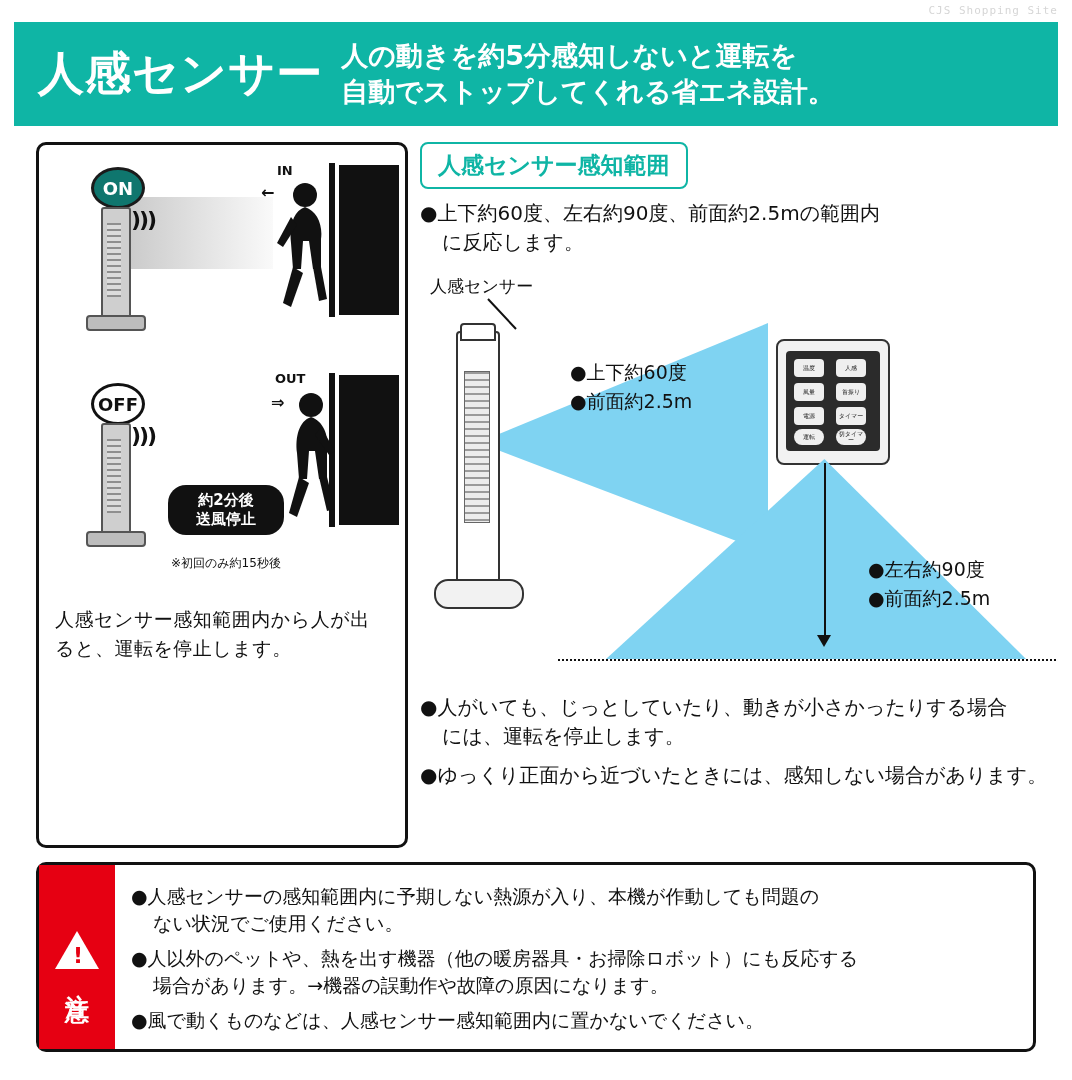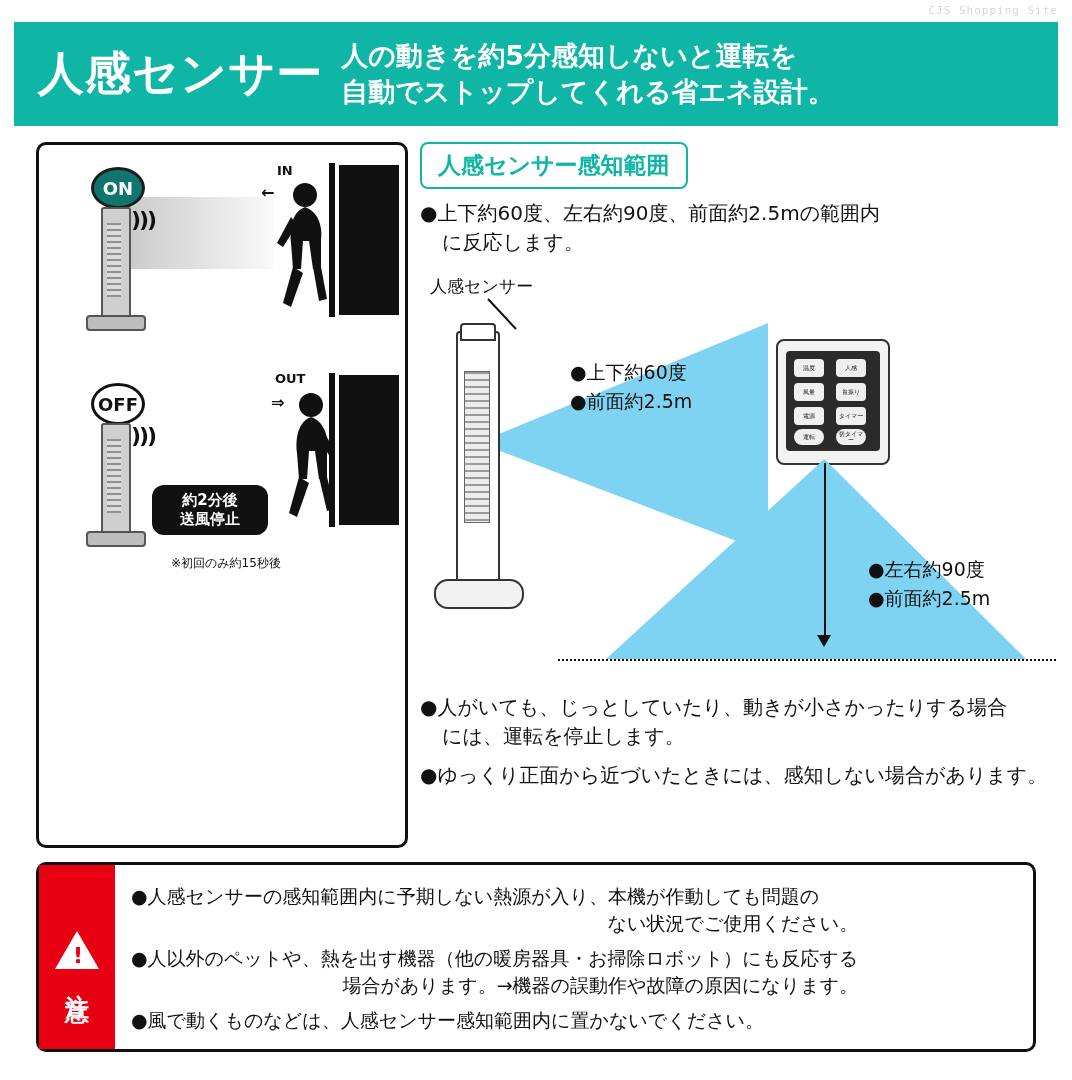--- a/index.html
+++ b/index.html
@@ -159,21 +159,21 @@
     content:"!";position:absolute;left:-4px;top:12px;width:8px;text-align:center;
     color:#e60012;font-weight:bold;font-size:22px;
   }
   .caution-word{
     font-size:24px;font-weight:bold;writing-mode:vertical-rl;letter-spacing:4px;
   }
   .caution-body{
     padding:12px 14px 0 16px;font-size:19px;line-height:1.42;color:#111;
   }
   .caution-body p{margin:6px 0 8px 0;}
-  .caution-body .sub{display:block;padding-left:22px;text-align:right;}
+  .caution-body .sub{display:block;padding-left:22px;}
 </style>
 </head>
 <body>
 
 <div class="page">
 
   <div class="watermark">CJS Shopping Site</div>
 
   <div class="header">
     <div class="header-title">人感センサー</div>
@@ -227,27 +227,28 @@
       <svg class="person" style="left:238px;top:22px;" width="70" height="140" viewBox="0 0 70 140">
         <circle cx="34" cy="14" r="12" fill="#111"></circle>
         <path d="M34 26 C22 30 18 46 20 62 L22 88 L30 88 L32 60 L38 60 L42 88 L50 88 L50 58 C52 44 46 30 34 26 Z" fill="#111"></path>
         <path d="M22 86 L12 122 L20 126 L32 92 Z" fill="#111"></path>
         <path d="M42 86 L50 120 L58 118 L50 86 Z" fill="#111"></path>
         <path d="M44 36 L58 60 L52 64 L38 44 Z" fill="#111"></path>
       </svg>
       <div class="arrow-label" style="left:236px;top:2px;">OUT</div>
       <div class="arrow-label" style="left:232px;top:24px;font-size:16px;">⇒</div>
 
-      <div class="bubble" style="left:113px;top:116px;width:96px;">
+      <div class="bubble" style="left:129px;top:116px;width:96px;border-radius:18px;">
         <span>約2分後</span><br>
         <span>送風停止</span>
       </div>
       <div class="note-small" style="left:132px;top:186px;">※初回のみ約15秒後</div>
     </div>
 
+    <div class="left-text" style="margin-top:-14px;">人感センサー感知範囲内から人が出ると、運転を停止します。</div>
   </div>
 
   <div class="right-panel">
 
     <div class="section-title">人感センサー感知範囲</div>
 
     <div class="bullet-line">
       <span>●上下約60度、左右約90度、前面約2.5mの範囲内</span>
       <span class="indent">に反応します。</span>
     </div>

